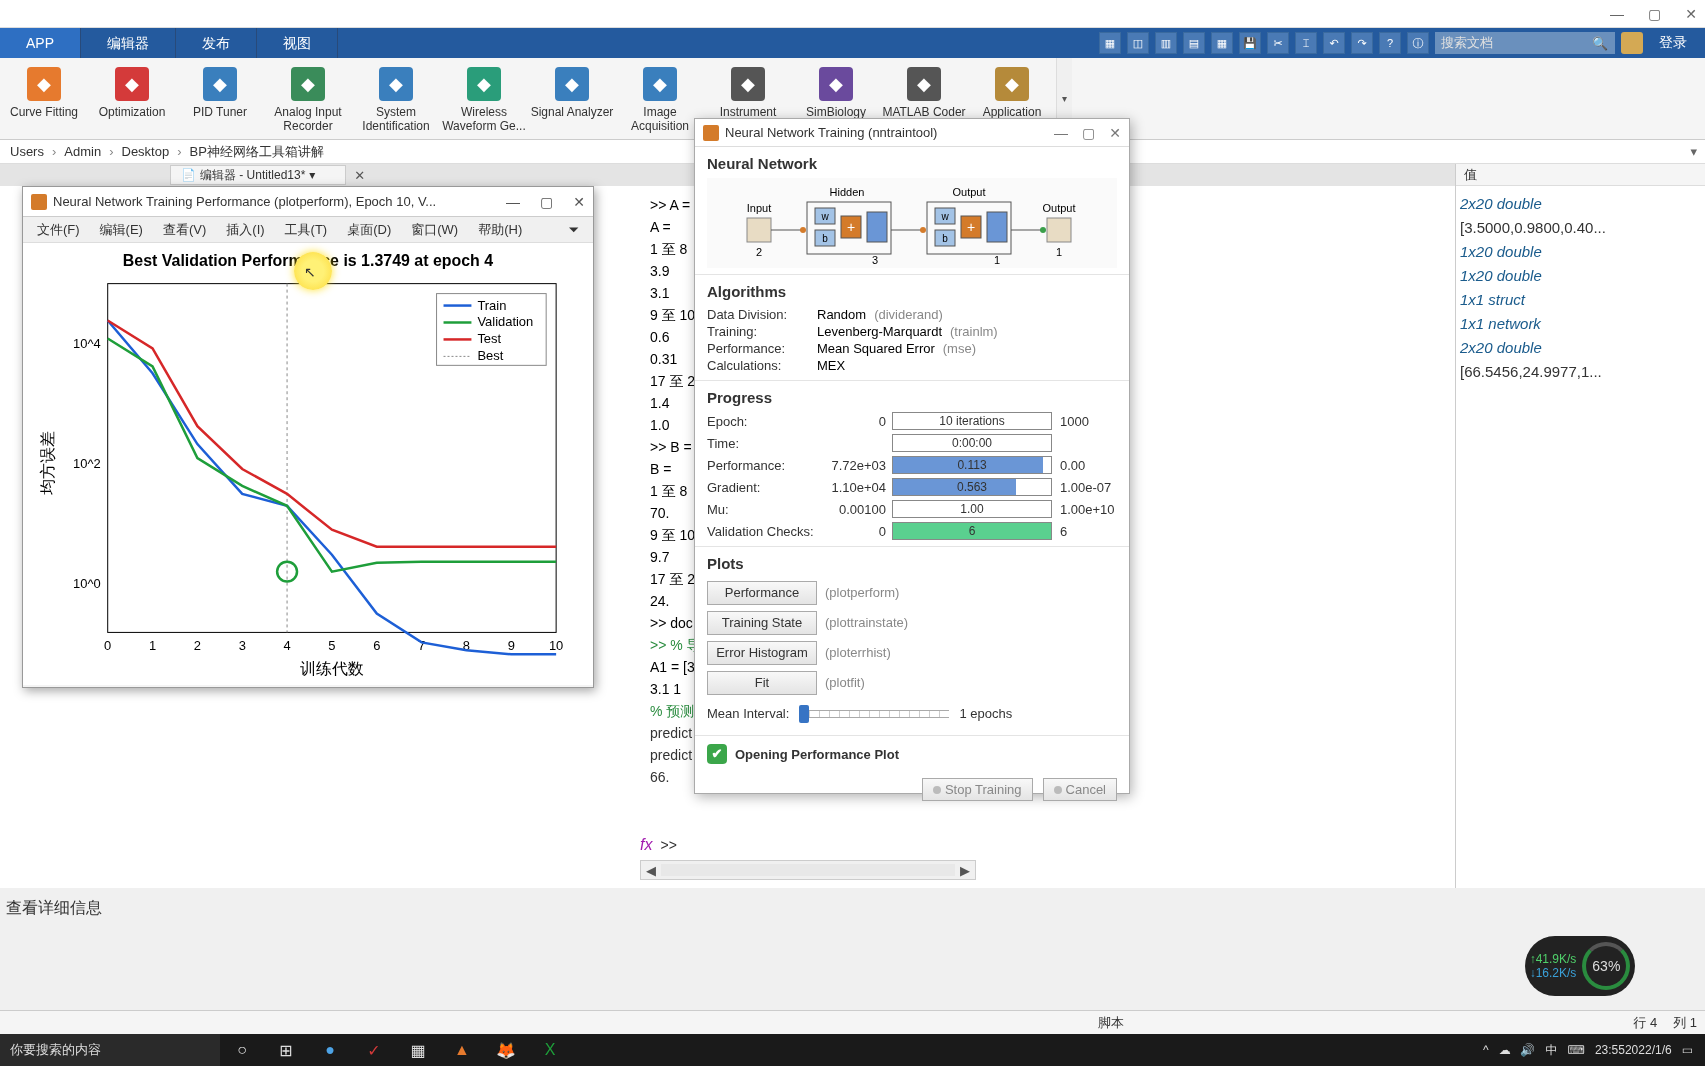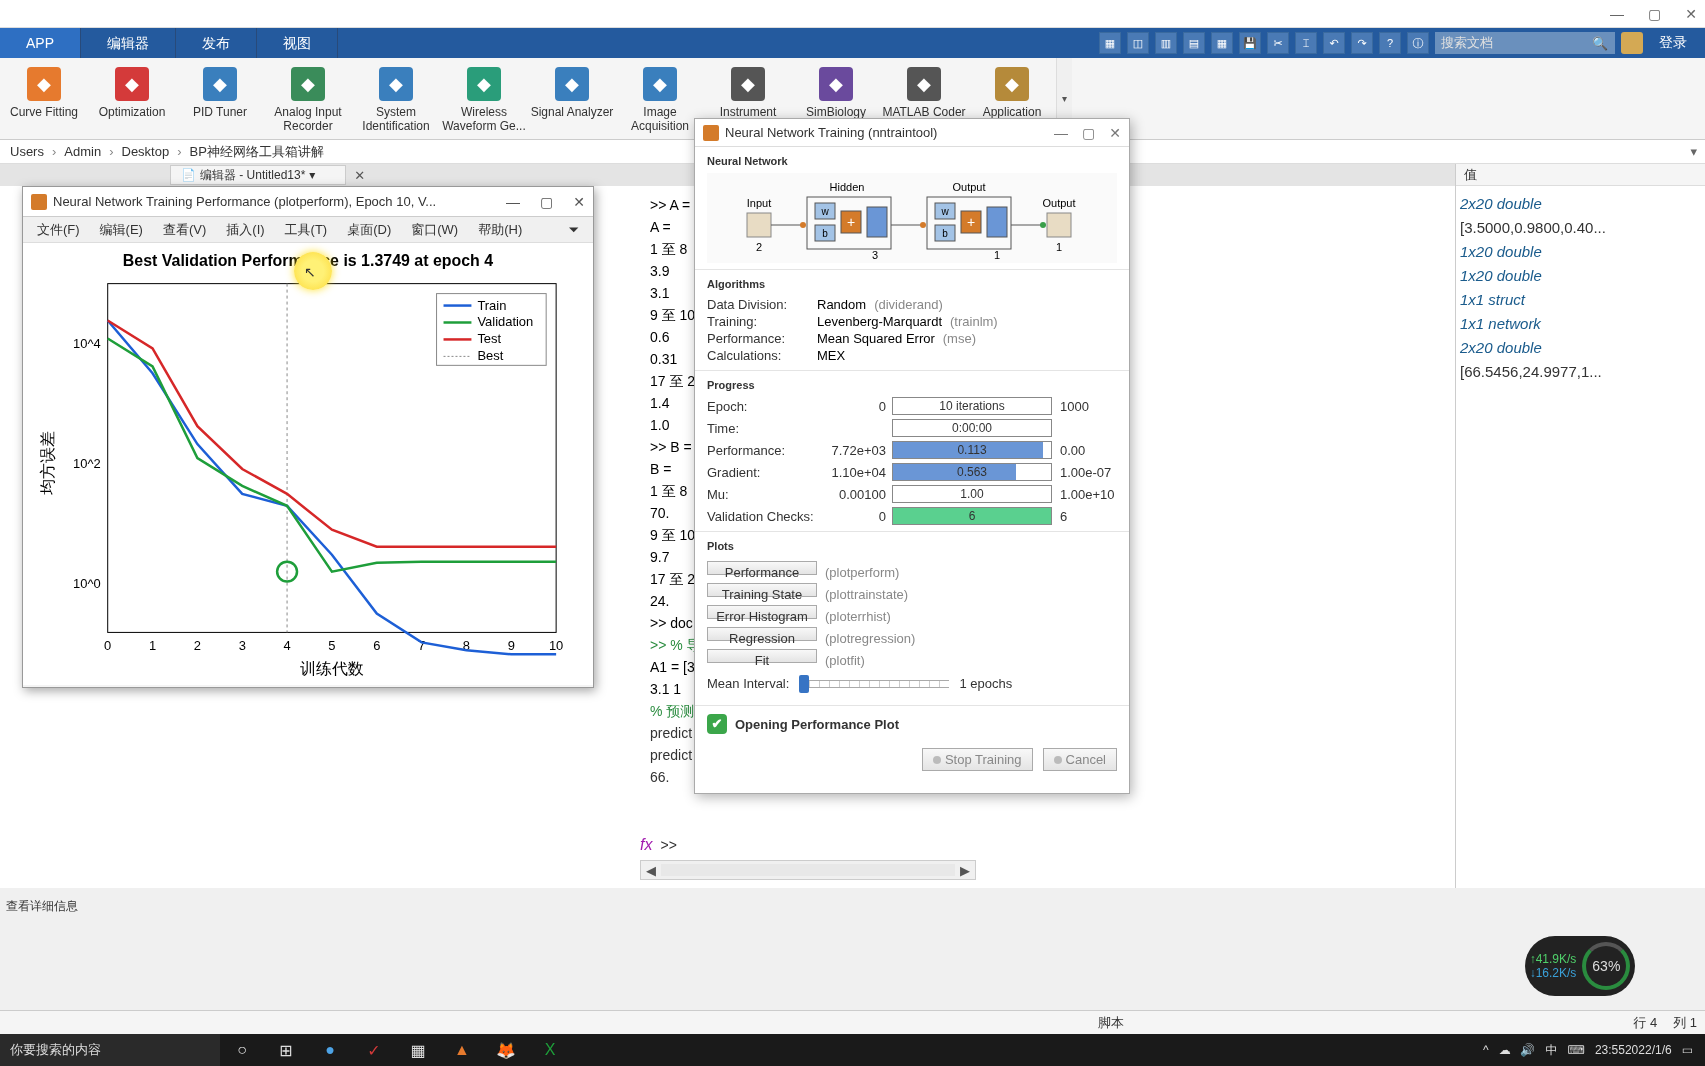--- a/index.html
+++ b/index.html
@@ -76,45 +76,45 @@
 
 .hilite { position:absolute; width:38px; height:38px; border-radius:50%; background:radial-gradient(circle,#fff176 40%,#fdd835 100%); z-index:60; box-shadow:0 0 8px rgba(255,220,0,.8); }
 .hilite .cur { position:absolute; left:10px; top:12px; font-size:14px; }
 
 
 .nntool { position:absolute; left:694px; top:118px; width:436px; height:676px; background:#fff; border:1px solid #aaa; box-shadow:2px 3px 12px rgba(0,0,0,.3); z-index:45; font-size:13px; }
 .nntool .ttl { height:28px; display:flex; align-items:center; padding:0 8px; border-bottom:1px solid #ddd; }
 .nntool .ttl .mlogo { width:16px; height:16px; background:#d47b2a; border-radius:2px; margin-right:6px; }
 .nntool .ttl .btns { margin-left:auto; display:flex; gap:14px; color:#777; font-size:14px; }
 .nntool .section { padding:6px 12px; border-bottom:1px solid #e4e4e4; }
-.nntool .sechdr { font-weight:bold; font-size:11px; margin:2px 0 6px; }
+.nntool .sechdr { font-weight:bold; font-size:15px; margin:2px 0 6px; }
 .nntool .netdiag { height:90px; position:relative; background:#fafafa; }
 .nntool .algrow { display:flex; padding:1px 0; }
 .nntool .algrow .lbl { width:110px; }
 .nntool .algrow .val { color:#000; }
 .nntool .algrow .fn { color:#888; margin-left:8px; }
 .nntool .prog { display:grid; grid-template-columns:115px 70px 160px 62px; row-gap:4px; align-items:center; }
 .nntool .prog .start { text-align:right; padding-right:6px; }
 .nntool .prog .bar { height:18px; border:1px solid #888; background:#fff; position:relative; text-align:center; font-size:12px; line-height:16px; }
 .nntool .prog .bar .fill { position:absolute; left:0; top:0; bottom:0; }
 .nntool .prog .bar .btext { position:relative; z-index:2; }
 .nntool .prog .end { padding-left:8px; }
-.nntool .plotbtn { display:inline-block; width:110px; height:14px; background:linear-gradient(#f8f8f8,#e4e4e4); border:1px solid #aaa; text-align:center; line-height:22px; margin:3px 8px 3px 0; cursor:pointer; }
+.nntool .plotbtn { display:inline-block; width:110px; height:24px; background:linear-gradient(#f8f8f8,#e4e4e4); border:1px solid #aaa; text-align:center; line-height:22px; margin:3px 8px 3px 0; cursor:pointer; }
 .nntool .plotfn { color:#888; }
 .nntool .slider { display:flex; align-items:center; gap:10px; padding:8px 0; }
 .nntool .slider .track { width:150px; height:8px; background:repeating-linear-gradient(90deg,#ccc 0 1px,transparent 1px 10px); position:relative; border-top:1px solid #aaa; border-bottom:1px solid #aaa; }
 .nntool .slider .thumb { position:absolute; left:0; top:-6px; width:10px; height:18px; background:#3774c4; border-radius:2px; cursor:pointer; }
 .nntool .statusrow { display:flex; align-items:center; gap:8px; padding:8px 12px; }
 .nntool .statusrow .chk { width:20px; height:20px; background:#3ba64a; border-radius:4px; color:#fff; text-align:center; line-height:20px; font-weight:bold; }
 .nntool .footbtns { display:flex; justify-content:flex-end; gap:10px; padding:6px 12px 10px; }
 .nntool .footbtns .btn { background:linear-gradient(#f8f8f8,#e4e4e4); border:1px solid #aaa; padding:3px 10px; color:#888; display:flex; align-items:center; gap:4px; cursor:pointer; }
 .nntool .footbtns .dot { width:8px; height:8px; border-radius:50%; background:#bbb; }
 
 
-.detail { position:absolute; left:0; top:730px; font-size:12px; padding:4px 6px; color:#333; }
+.detail { position:absolute; left:0; top:730px; font-size:16px; padding:4px 6px; color:#333; }
 
 
 .statusbar { position:absolute; bottom:32px; left:0; right:0; height:24px; background:#f5f5f5; border-top:1px solid #ccc; display:flex; align-items:center; padding:0 8px; font-size:13px; }
 .statusbar .1 { }
 .statusbar .right { margin-left:auto; display:flex; gap:16px; }
 
 
 .taskbar { position:absolute; bottom:0; left:0; right:0; height:32px; background:#1a1a1a; display:flex; align-items:center; color:#ddd; font-size:13px; }
 .taskbar .search { width:220px; padding:0 10px; height:100%; display:flex; align-items:center; background:#2a2a2a; }
 .taskbar .tb { width:44px; height:100%; display:flex; align-items:center; justify-content:center; font-size:16px; cursor:pointer; }
@@ -498,21 +498,20 @@
         </div>
         <div class="end">6</div>
       </div>
   </div>
   <div class="section">
     <div class="sechdr">Plots</div>
     <div id="plot-rows">
         <div><span class="plotbtn">Performance</span><span class="plotfn">(plotperform)</span></div>
         <div><span class="plotbtn">Training State</span><span class="plotfn">(plottrainstate)</span></div>
         <div><span class="plotbtn">Error Histogram</span><span class="plotfn">(ploterrhist)</span></div>
-        <div><span class="plotbtn">Regression</span><span class="plotfn">(plotregression)</span></div>
         <div><span class="plotbtn">Fit</span><span class="plotfn">(plotfit)</span></div>
       </div>
     <div class="slider">
       <span>Mean Interval:</span>
       <div class="track">
           <div class="thumb"></div>
         </div>
       <span>1 epochs</span>
     </div>
   </div>

